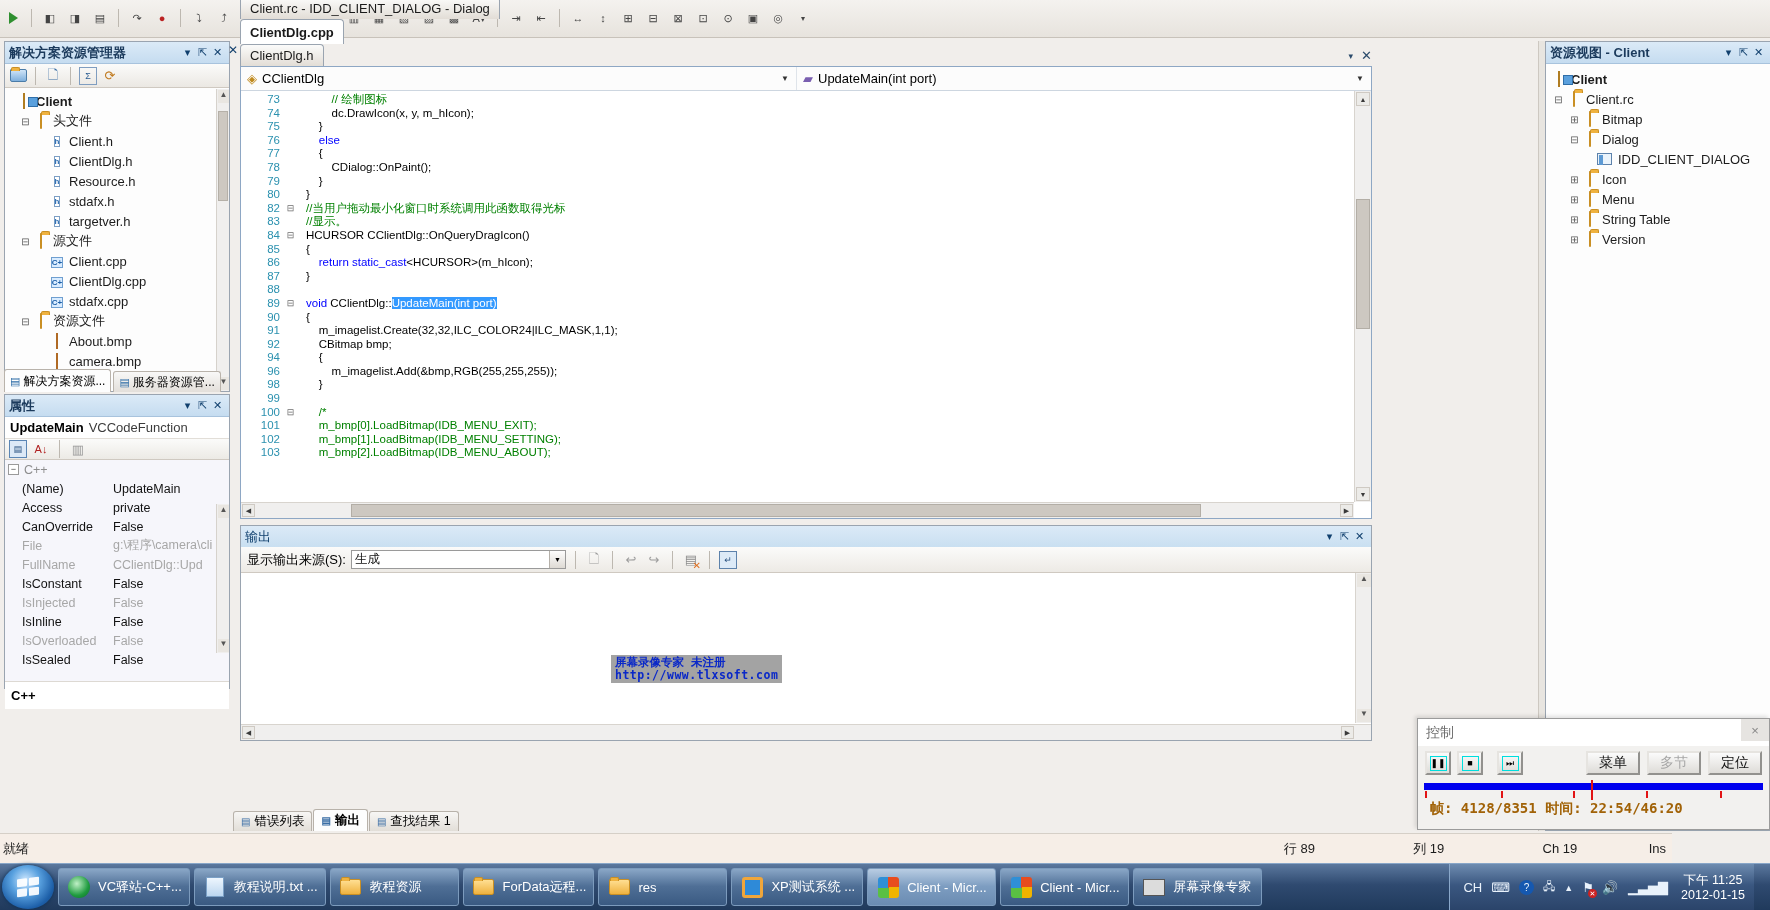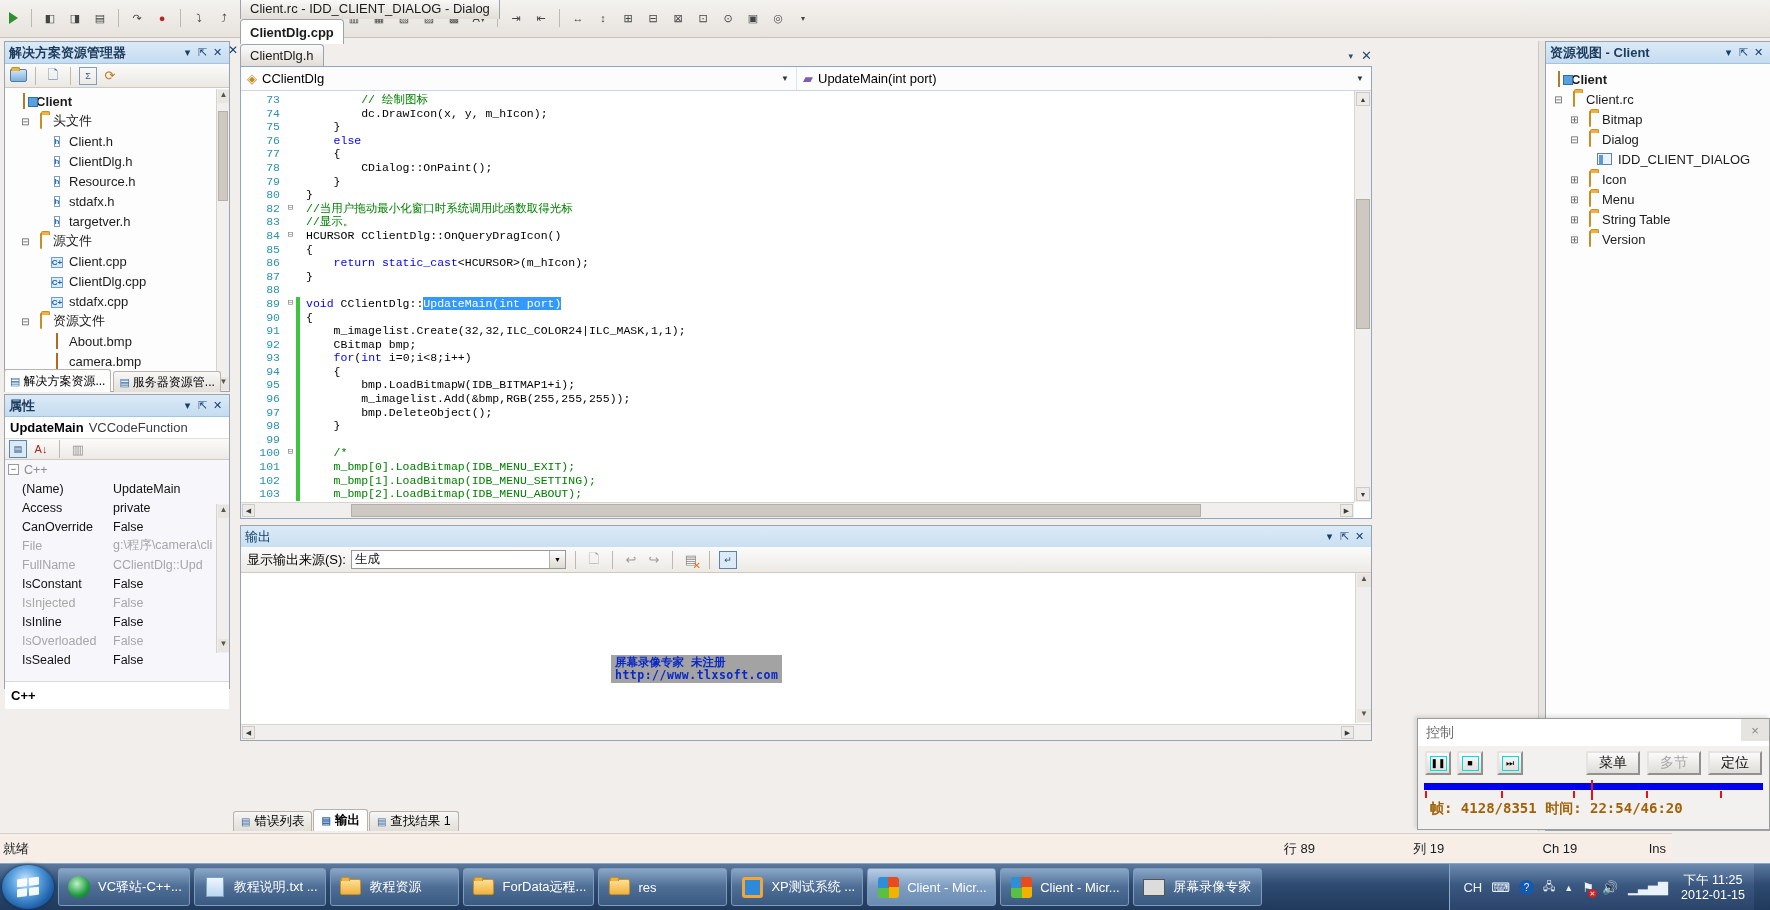--- a/index.html
+++ b/index.html
@@ -120,21 +120,21 @@
   .nav-cell.left { width:556px; border-right:1px solid #dfe4ea; }
   .nav-cell.right { flex:1; }
   .nav-arrow { position:absolute; right:7px; font-size:8px; color:#333; }
   .code-area { position:absolute; left:0; right:0; top:24px; bottom:0; background:#fff; overflow:hidden; }
   .code-scroll-v { position:absolute; right:0; top:24px; bottom:16px; width:17px; background:#f0efee; border-left:1px solid #d8d4ce;}
   .code-scroll-h { position:absolute; left:0; right:17px; bottom:0; height:16px; background:#f0efee; border-top:1px solid #d8d4ce;}
   .cs-thumb-v { position:absolute; left:1px; top:108px; width:14px; height:130px; background:#cdc8c1; border:1px solid #b3aea6; }
   .cs-thumb-h { position:absolute; top:1px; left:110px; width:850px; height:13px; background:#cdc8c1; border:1px solid #b3aea6; }
   .cs-btn { position:absolute; background:#ecebe8; border:1px solid #cfcac3; display:flex; align-items:center; justify-content:center; font-size:7px; color:#3a3a3a;}
 
-  .code-line { height:13.6px; display:flex; font-family:Liberation Mono, monospace; font-size:11.5px; white-space:pre; line-height:13.6px;}
+  .code-line { height:13.6px; display:flex; font-family:Liberation Sans, sans-serif; font-size:11.5px; white-space:pre; line-height:13.6px;align-items:flex-end;}
   .ln { width:44px; text-align:right; color:#2b91af; padding-right:5px; flex:none; }
   .gutter-out { width:11px; flex:none; text-align:center; color:#6f6f6f; font-size:9px; }
   .gutter-bar { width:4px; flex:none; }
   .gutter-bar.changed { background:#3ec43e; }
   .code-txt { padding-left:6px; }
   .kw { color:#0000ff; }
   .cmt { color:#008000; }
   .sel { background:#3399ff; color:#fff; }
 
   
@@ -522,25 +522,22 @@
             <div class="code-line"><span class="ln">83</span><span class="gutter-out"></span><span class="gutter-bar"></span><span class="code-txt"><span class="cmt">//显示。</span></span></div>
             <div class="code-line"><span class="ln">84</span><span class="gutter-out">⊟</span><span class="gutter-bar"></span><span class="code-txt"><span>HCURSOR CClientDlg::OnQueryDragIcon()</span></span></div>
             <div class="code-line"><span class="ln">85</span><span class="gutter-out"></span><span class="gutter-bar"></span><span class="code-txt"><span>{</span></span></div>
             <div class="code-line"><span class="ln">86</span><span class="gutter-out"></span><span class="gutter-bar"></span><span class="code-txt"><span>    </span><span class="kw">return static_cast</span><span>&lt;HCURSOR&gt;(m_hIcon);</span></span></div>
             <div class="code-line"><span class="ln">87</span><span class="gutter-out"></span><span class="gutter-bar"></span><span class="code-txt"><span>}</span></span></div>
             <div class="code-line"><span class="ln">88</span><span class="gutter-out"></span><span class="gutter-bar"></span><span class="code-txt"><span></span></span></div>
             <div class="code-line"><span class="ln">89</span><span class="gutter-out">⊟</span><span class="gutter-bar changed"></span><span class="code-txt"><span class="kw">void</span><span> CClientDlg::</span><span class="sel">UpdateMain(int port)</span></span></div>
             <div class="code-line"><span class="ln">90</span><span class="gutter-out"></span><span class="gutter-bar changed"></span><span class="code-txt"><span>{</span></span></div>
             <div class="code-line"><span class="ln">91</span><span class="gutter-out"></span><span class="gutter-bar changed"></span><span class="code-txt"><span>    m_imagelist.Create(32,32,ILC_COLOR24|ILC_MASK,1,1);</span></span></div>
             <div class="code-line"><span class="ln">92</span><span class="gutter-out"></span><span class="gutter-bar changed"></span><span class="code-txt"><span>    CBitmap bmp;</span></span></div>
-            <div class="code-line"><span class="ln">93</span><span class="gutter-out"></span><span class="gutter-bar changed"></span><span class="code-txt"><span>    </span><span class="kw">for</span><span>(</span><span class="kw">int</span><span> i=0;i&lt;8;i++)</span></span></div>
             <div class="code-line"><span class="ln">94</span><span class="gutter-out"></span><span class="gutter-bar changed"></span><span class="code-txt"><span>    {</span></span></div>
-            <div class="code-line"><span class="ln">95</span><span class="gutter-out"></span><span class="gutter-bar changed"></span><span class="code-txt"><span>        bmp.LoadBitmapW(IDB_BITMAP1+i);</span></span></div>
             <div class="code-line"><span class="ln">96</span><span class="gutter-out"></span><span class="gutter-bar changed"></span><span class="code-txt"><span>        m_imagelist.Add(&amp;bmp,RGB(255,255,255));</span></span></div>
-            <div class="code-line"><span class="ln">97</span><span class="gutter-out"></span><span class="gutter-bar changed"></span><span class="code-txt"><span>        bmp.DeleteObject();</span></span></div>
             <div class="code-line"><span class="ln">98</span><span class="gutter-out"></span><span class="gutter-bar changed"></span><span class="code-txt"><span>    }</span></span></div>
             <div class="code-line"><span class="ln">99</span><span class="gutter-out"></span><span class="gutter-bar changed"></span><span class="code-txt"><span></span></span></div>
             <div class="code-line"><span class="ln">100</span><span class="gutter-out">⊟</span><span class="gutter-bar changed"></span><span class="code-txt"><span class="cmt">    /*</span></span></div>
             <div class="code-line"><span class="ln">101</span><span class="gutter-out"></span><span class="gutter-bar changed"></span><span class="code-txt"><span class="cmt">    m_bmp[0].LoadBitmap(IDB_MENU_EXIT);</span></span></div>
             <div class="code-line"><span class="ln">102</span><span class="gutter-out"></span><span class="gutter-bar changed"></span><span class="code-txt"><span class="cmt">    m_bmp[1].LoadBitmap(IDB_MENU_SETTING);</span></span></div>
             <div class="code-line"><span class="ln">103</span><span class="gutter-out"></span><span class="gutter-bar changed"></span><span class="code-txt"><span class="cmt">    m_bmp[2].LoadBitmap(IDB_MENU_ABOUT);</span></span></div>
           </div>
       </div>
 
       <div class="code-scroll-v">

